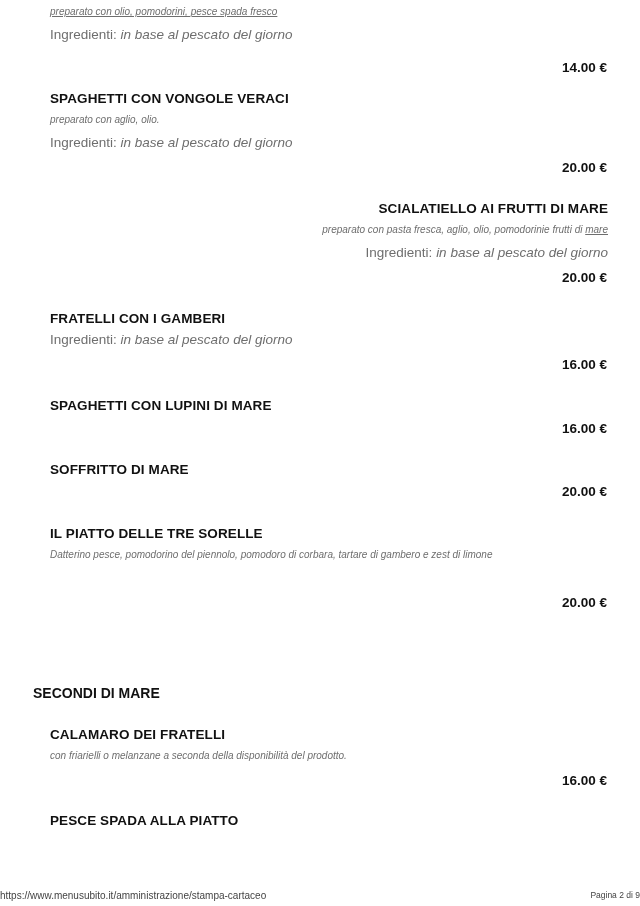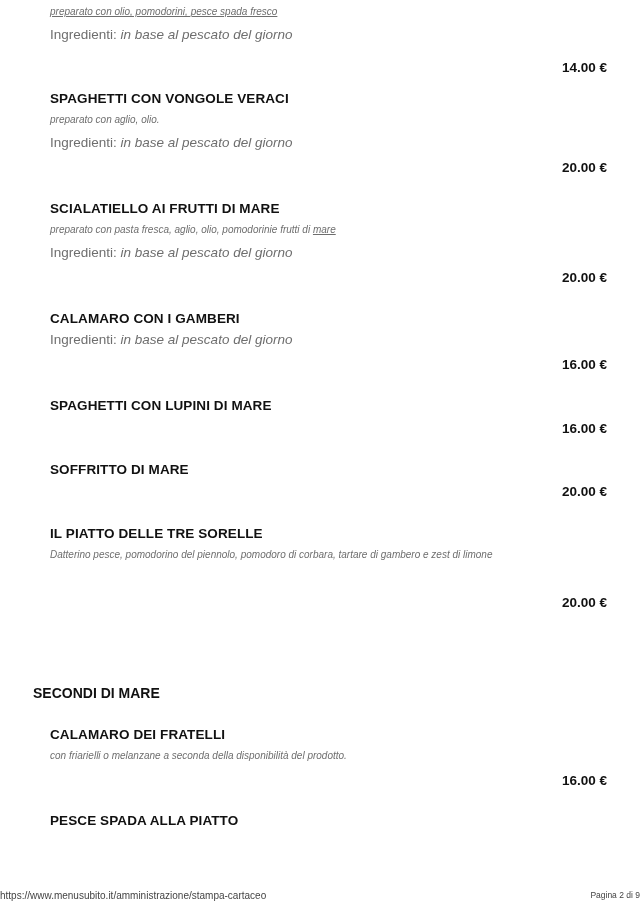--- a/index.html
+++ b/index.html
@@ -27,29 +27,29 @@
   </div>
   <div class="price" style="top:36px;margin-top:24px;">14.00 €</div>
 
   <div class="item" style="top:90px;">
     <div class="name">SPAGHETTI CON VONGOLE VERACI</div>
     <div class="desc">preparato con aglio, olio.</div>
     <div class="ingr"><span>Ingredienti:</span> <em>in base al pescato del giorno</em></div>
   </div>
   <div class="price" style="top:160px;">20.00 €</div>
 
-  <div class="item" style="top:200px;">
+  <div class="item" style="top:200px;text-align:right;">
     <div class="name">SCIALATIELLO AI FRUTTI DI MARE</div>
     <div class="desc"><span>preparato con pasta fresca, aglio, olio, pomodorinie frutti di </span><u>mare</u></div>
     <div class="ingr"><span>Ingredienti:</span> <em>in base al pescato del giorno</em></div>
   </div>
   <div class="price" style="top:270px;">20.00 €</div>
 
   <div class="item" style="top:310px;">
-    <div class="name">CALAMARO CON I GAMBERI</div>
+    <div class="name">FRATELLI CON I GAMBERI</div>
     <div class="ingr"><span>Ingredienti:</span> <em>in base al pescato del giorno</em></div>
   </div>
   <div class="price" style="top:357px;">16.00 €</div>
 
   <div class="item" style="top:397px;">
     <div class="name">SPAGHETTI CON LUPINI DI MARE</div>
   </div>
   <div class="price" style="top:421px;">16.00 €</div>
 
   <div class="item" style="top:461px;">

